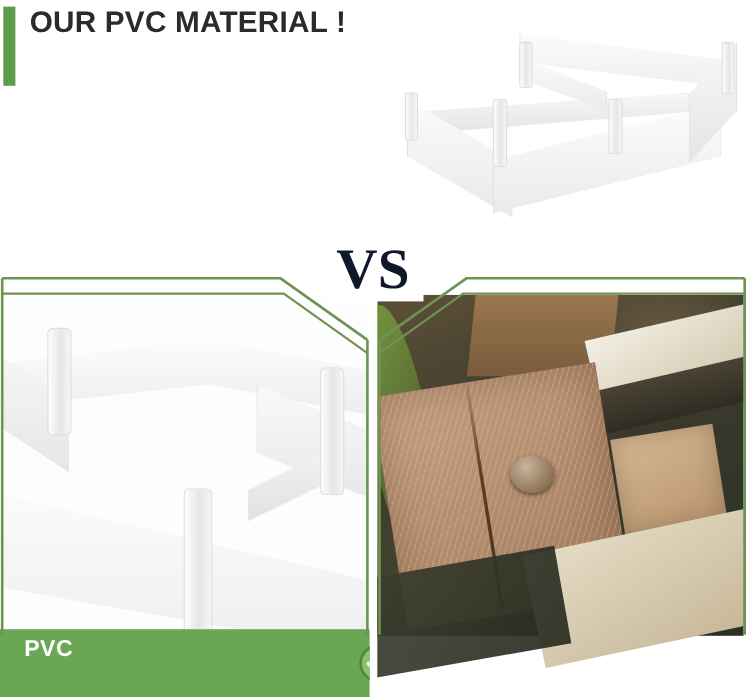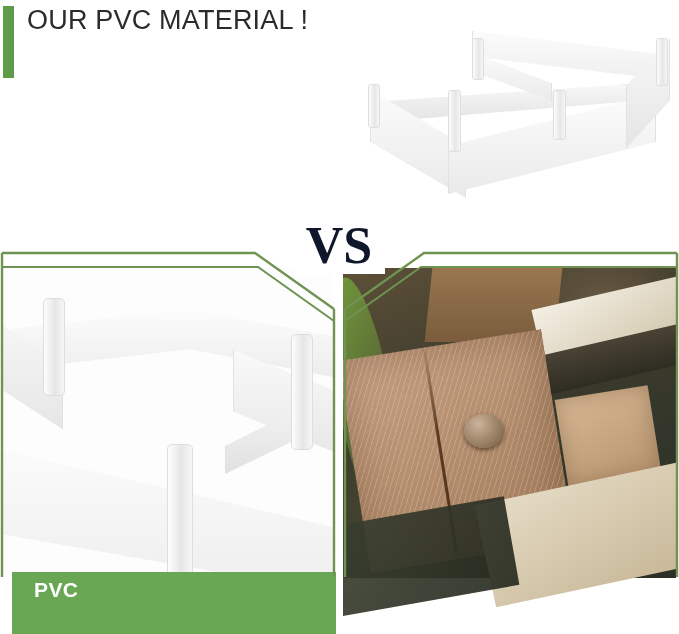--- a/index.html
+++ b/index.html
@@ -2,21 +2,21 @@
 <html><head>
 <meta charset="utf-8">
 <style>
   html,body{margin:0;padding:0;background:#fff;}
   body{width:679px;height:634px;position:relative;overflow:hidden;
        font-family:"Liberation Sans",sans-serif;}
 
   
   #header{position:absolute;left:0;top:0;width:679px;height:215px;background:#fff;}
   #accent-bar{position:absolute;left:3px;top:6px;width:11px;height:72px;background:#5f9c4a;}
-  #title-1{position:absolute;left:27px;top:4px;font-size:27px;font-weight:normal;
+  #title-1{position:absolute;left:27px;top:4px;font-size:27px;font-weight:bold;
            color:#2b2b2b;letter-spacing:.2px;white-space:nowrap;line-height:32px;}
   #title-2{position:absolute;left:27px;top:40px;font-size:35px;font-weight:bold;
            color:#5a9e48;letter-spacing:.4px;white-space:nowrap;line-height:40px;}
 
   
   #hero-photo{position:absolute;left:360px;top:18px;width:312px;height:190px;}
   .bed-face{position:absolute;background:linear-gradient(180deg,#fbfbfb,#ececec);
             border:1px solid #e2e2e2;box-sizing:border-box;}
   .bed-post{position:absolute;background:linear-gradient(90deg,#fdfdfd,#e6e6e6 55%,#f6f6f6);
             border:1px solid #dedede;border-radius:3px;box-sizing:border-box;}
@@ -42,21 +42,21 @@
 
   
   #wood-photo{position:absolute;left:0;top:0;width:336px;height:310px;
               background:
                 radial-gradient(ellipse 120px 90px at 78% 12%, #6a5a44 0%, rgba(60,50,38,0) 70%),
                 radial-gradient(ellipse 150px 120px at 18% 78%, #4a4a32 0%, rgba(42,44,30,0) 72%),
                 linear-gradient(160deg,#5d5038 0%,#3d3b2c 38%,#32352a 68%,#2c2f26 100%);}
 
   
   .label-bar{position:absolute;bottom:0;height:62px;background:#6aa754;}
-  #label-left{left:12px;width:381px;}
+  #label-left{left:0;width:381px;}
   .label-title{position:absolute;left:22px;top:6px;font-size:21px;font-weight:bold;
                color:#fff;letter-spacing:.4px;}
   .label-sub{position:absolute;left:22px;top:32px;font-size:17px;color:#fff;
              letter-spacing:.1px;white-space:nowrap;}
   .label-icon{position:absolute;right:18px;top:12px;width:38px;height:38px;}
 </style>
 </head>
 <body>
 
 <div id="header">

